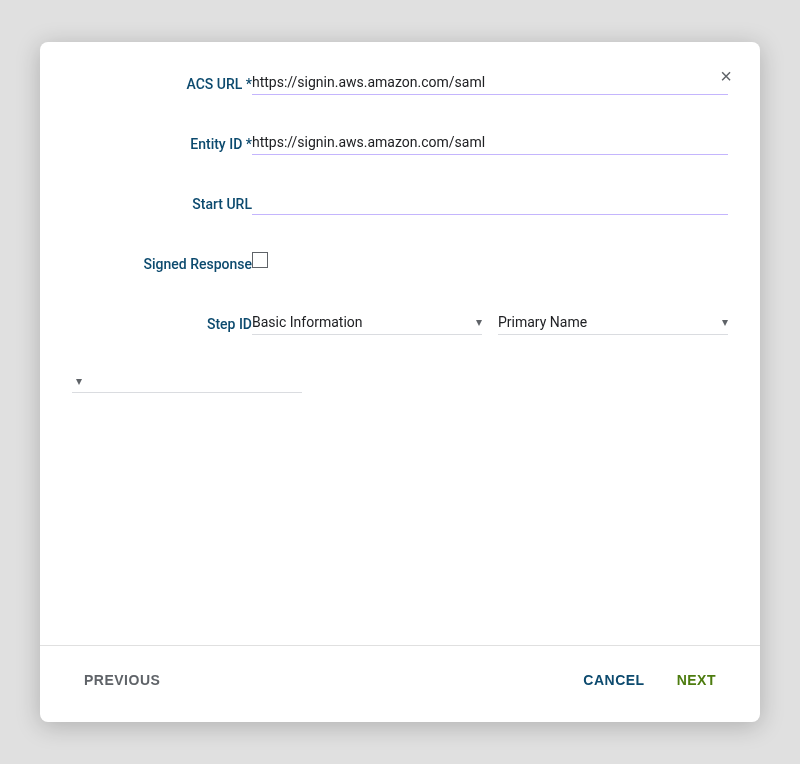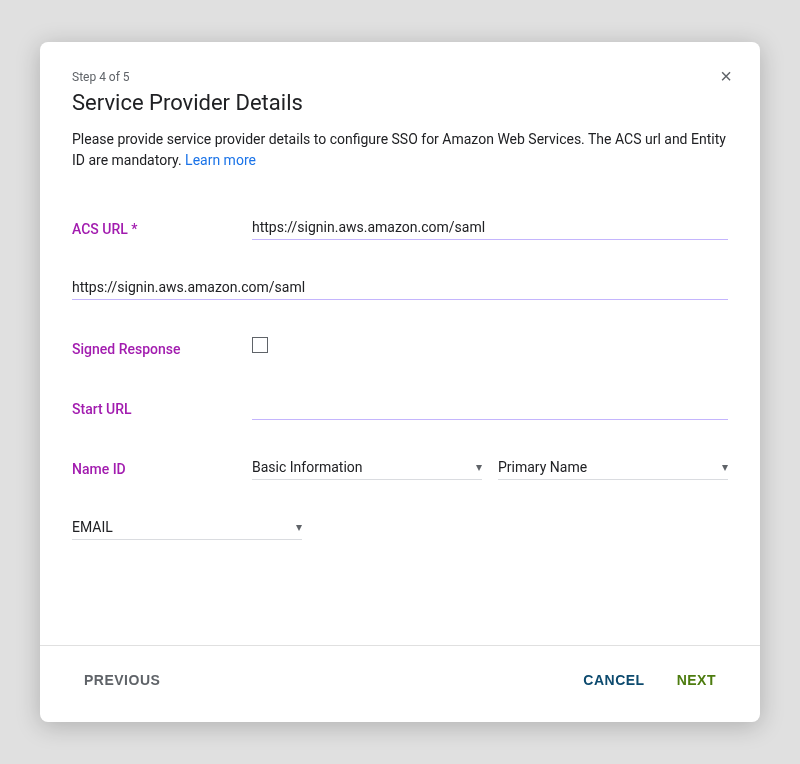--- a/index.html
+++ b/index.html
@@ -83,23 +83,24 @@
       display: flex;
       align-items: flex-start;
       margin-bottom: 20px;
       min-height: 40px;
     }
 
     .form-label {
       width: 180px;
       flex-shrink: 0;
       font-size: 14px;
-      color: #a21caf;
+      color: #0c4a6e;
       padding-top: 10px;
       font-weight: 500;
+      text-align: right;
     }
 
     .form-control {
       flex: 1;
     }
 
     .text-input {
       width: 100%;
       border: none;
       border-bottom: 1px solid #c4b5fd;
@@ -215,76 +216,68 @@
       color: #4d7c0f;
     }
   </style>
 </head>
 <body>
 
 <div class="dialog">
 
   <button class="close-button">×</button>
 
-  <div class="dialog-header">
-    <div class="step-label">Step 4 of 5</div>
-    <div class="dialog-title">Service Provider Details</div>
-    <div class="dialog-description">
-      <span>Please provide service provider details to configure SSO for Amazon Web Services. The ACS url and Entity ID are mandatory.</span>
-      <a class="learn-more-link">Learn more</a>
-    </div>
-  </div>
 
   <div class="dialog-body">
 
     <div class="form-row">
       <div class="form-label">ACS URL *</div>
       <div class="form-control">
         <input type="text" class="text-input" value="https://signin.aws.amazon.com/saml" style="">
       </div>
     </div>
 
     <div class="form-row">
+      <div class="form-label">Entity ID *</div>
       <div class="form-control">
         <input type="text" class="text-input" value="https://signin.aws.amazon.com/saml" style="">
+      </div>
+    </div>
+
+    <div class="form-row">
+      <div class="form-label">Start URL</div>
+      <div class="form-control">
+        <input type="text" class="text-input" style="">
       </div>
     </div>
 
     <div class="form-row">
       <div class="form-label">Signed Response</div>
       <div class="form-control checkbox-wrapper">
         <input type="checkbox" class="checkbox-input" style="">
       </div>
     </div>
 
     <div class="form-row">
-      <div class="form-label">Start URL</div>
-      <div class="form-control">
-        <input type="text" class="text-input" style="">
-      </div>
-    </div>
-
-    <div class="form-row">
-      <div class="form-label">Name ID</div>
+      <div class="form-label">Step ID</div>
       <div class="name-id-controls">
         <div class="dropdown-wrapper">
           <span class="dropdown-value">Basic Information</span>
           <span class="dropdown-arrow">▾</span>
         </div>
         <div class="dropdown-wrapper">
           <span class="dropdown-value">Primary Name</span>
           <span class="dropdown-arrow">▾</span>
         </div>
       </div>
     </div>
 
     <div class="form-row">
       <div class="form-control">
         <div class="name-id-format-control">
-          <span class="dropdown-value">EMAIL</span>
           <span class="dropdown-arrow">▾</span>
         </div>
       </div>
     </div>
 
   </div>
 
   <div class="dialog-footer">
     <div class="footer-left">
       <button class="btn-text btn-previous">PREVIOUS</button>

